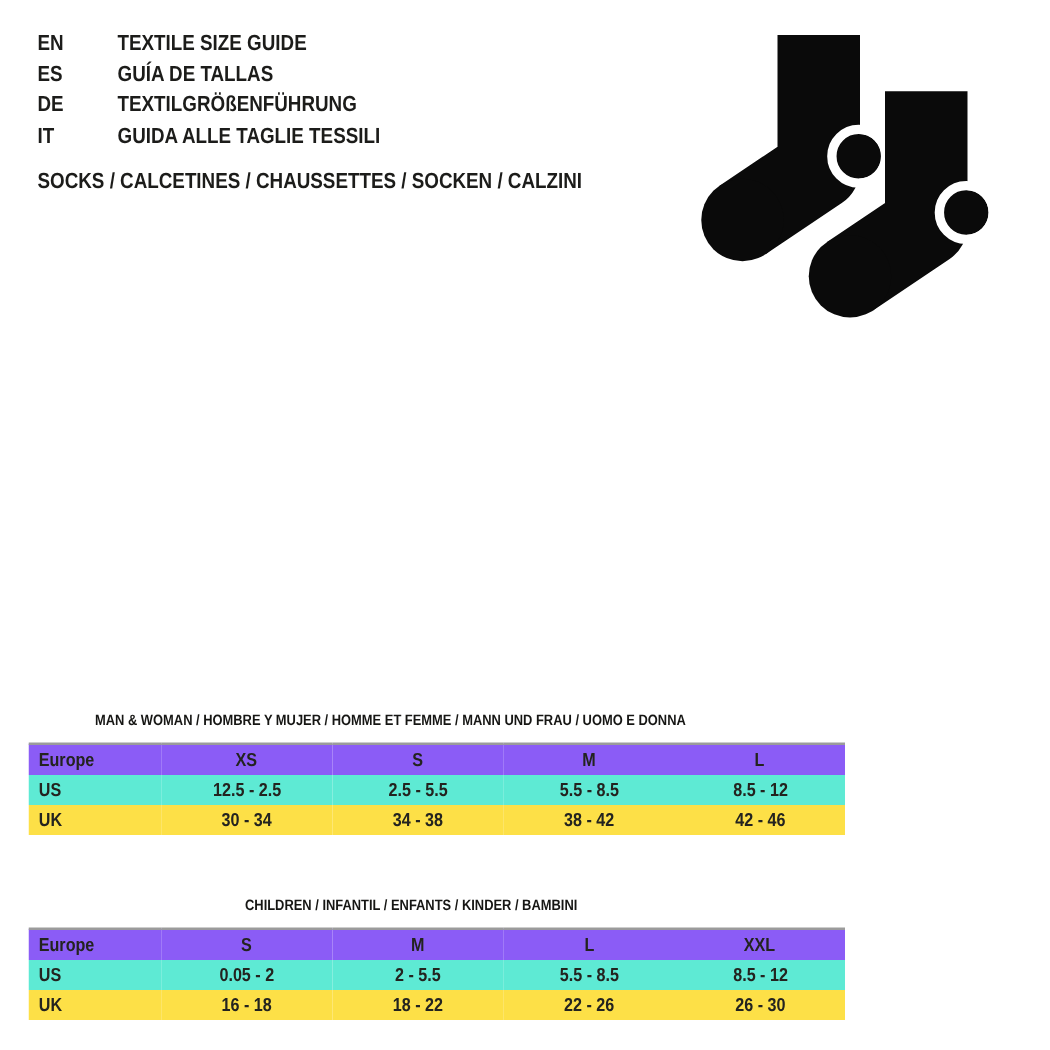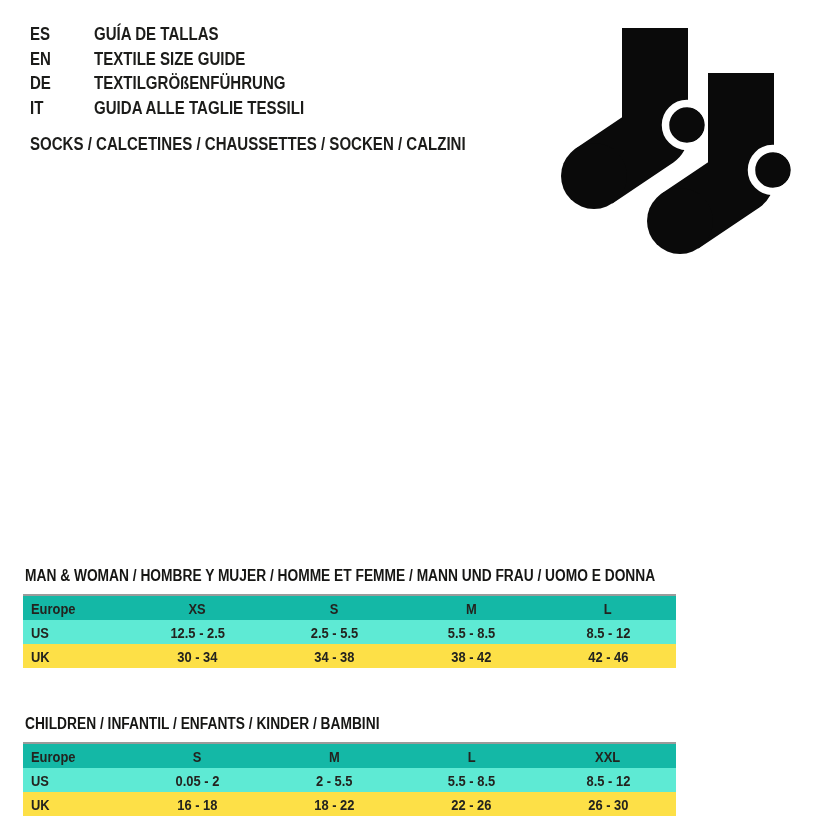--- a/index.html
+++ b/index.html
@@ -65,25 +65,26 @@
   
   .table-block {
     position: absolute;
     left: 23px;
     width: 653px;
   }
   .table-block.adults  { top: 566px; }
   .table-block.children{ top: 714px; }
 
   .tbl-title {
-    font-size: 16px;
+    font-size: 12px;
     font-weight: 700;
     line-height: 20px;
     margin: 0 0 8px 2px;
     color: #161614;
+    text-align: center;
   }
   table.size-table {
     width: 653px;
     border-collapse: collapse;
     table-layout: fixed;
     border-top: 2px solid #9b9b9b;
   }
   table.size-table th,
   table.size-table td {
     height: 24px;
@@ -92,39 +93,39 @@
     font-weight: 700;
     color: #23231f;
     text-align: center;
     vertical-align: middle;
   }
   table.size-table th:first-child,
   table.size-table td:first-child {
     text-align: left;
     padding-left: 8px;
   }
-  table.size-table thead tr { background: #14b8a6; }
+  table.size-table thead tr { background: #8b5cf6; }
   table.size-table tbody tr.row-us { background: #5eead4; }
   table.size-table tbody tr.row-uk { background: #fde047; }
 
   .col-label { width: 106px; }
   .col-size  { width: 137px; }
   .col-size-last { width: 136px; }
 </style>
 </head>
 <body>
 
 <div class="lang-header">
   <div class="lang-row">
+    <span class="lang-code cond">EN</span>
+    <span class="cond">TEXTILE SIZE GUIDE</span>
+  </div>
+  <div class="lang-row">
     <span class="lang-code cond">ES</span>
     <span class="cond">GUÍA DE TALLAS</span>
-  </div>
-  <div class="lang-row">
-    <span class="lang-code cond">EN</span>
-    <span class="cond">TEXTILE SIZE GUIDE</span>
   </div>
   <div class="lang-row">
     <span class="lang-code cond">DE</span>
     <span class="cond">TEXTILGRÖßENFÜHRUNG</span>
   </div>
   <div class="lang-row">
     <span class="lang-code cond">IT</span>
     <span class="cond">GUIDA ALLE TAGLIE TESSILI</span>
   </div>
   <div class="socks-line">

